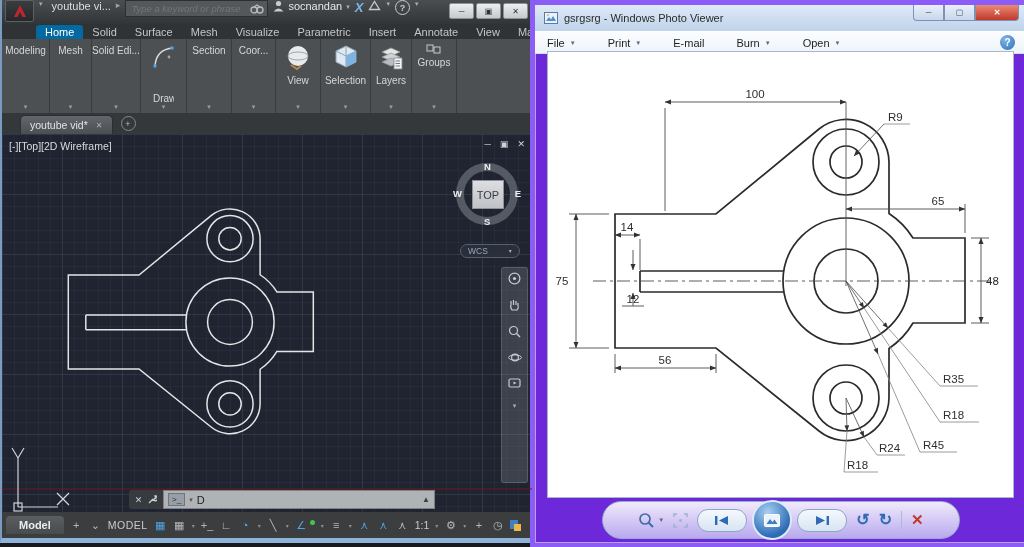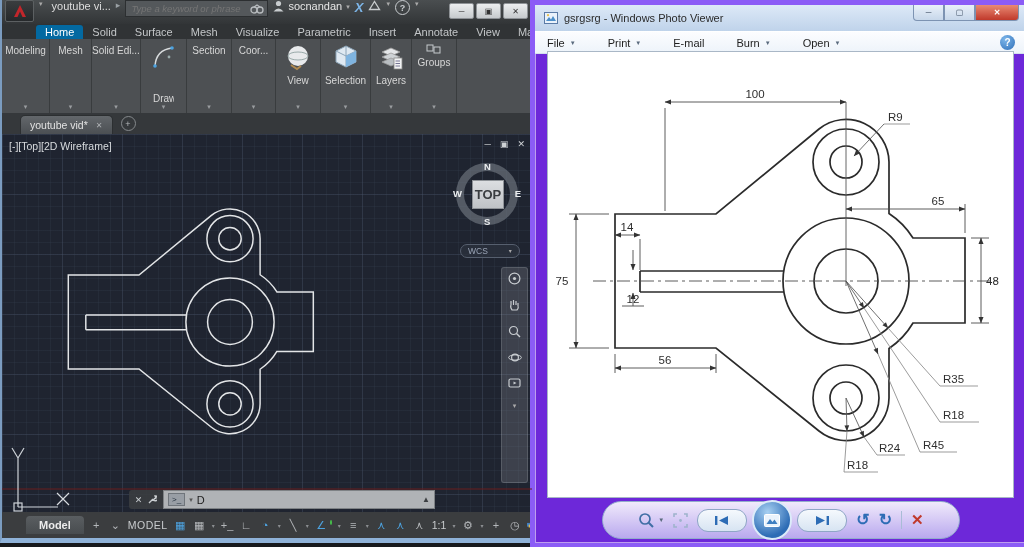--- a/index.html
+++ b/index.html
@@ -51,36 +51,36 @@
       linear-gradient(rgba(66,76,96,.18) 1px,transparent 1px),
       linear-gradient(90deg,rgba(66,76,96,.18) 1px,transparent 1px);
     background-size:60px 60px,60px 60px,12px 12px,12px 12px;overflow:hidden;}
   .vp-label{position:absolute;left:7px;top:6px;color:#d8dbde;font-size:10.5px;z-index:3;}
   .vp-btns{position:absolute;right:7px;top:5px;color:#cfd3d6;font-size:9px;display:flex;gap:9px;z-index:3;}
   .acad-svg{position:absolute;left:0;top:0;z-index:1;}
   .viewcube{position:absolute;left:452px;top:27px;width:66px;height:66px;z-index:2;}
   .vc-ring{position:absolute;left:2px;top:2px;width:46px;height:46px;border:8px solid rgba(128,134,144,.55);
     border-radius:50%;}
   .vc-face{position:absolute;left:18px;top:19px;width:30px;height:27px;background:linear-gradient(#dcdee1,#bfc2c6);
-    border:1px solid #8f9398;color:#3a3d40;font-size:13px;font-weight:bold;display:flex;align-items:center;justify-content:center;}
+    border:1px solid #8f9398;color:#3a3d40;font-size:11px;font-weight:normal;display:flex;align-items:center;justify-content:center;}
   .vc-l{position:absolute;color:#eceef0;font-size:9.5px;font-weight:bold;}
   .wcs-pill{position:absolute;left:458px;top:110px;background:rgba(42,48,60,.85);border:1px solid #565f6e;
     border-radius:7px;color:#9aa4b6;font-size:8.5px;padding:1px 7px;display:flex;gap:21px;align-items:center;z-index:2;}
   .navbar{position:absolute;left:499px;top:133px;width:25px;height:210px;background:rgba(145,151,160,.26);
     border:1px solid rgba(255,255,255,.14);border-radius:3px;display:flex;flex-direction:column;align-items:center;
     padding-top:4px;gap:13px;z-index:2;color:#c8ccd0;}
   .cmdbar{position:absolute;left:127px;top:356px;width:306px;height:19px;display:flex;z-index:4;}
   .cmd-left{width:34px;background:rgba(58,61,64,.92);border-radius:3px 0 0 3px;display:flex;align-items:center;
     justify-content:center;gap:5px;color:#c9cdd0;font-size:9px;}
   .cmd-field{flex:1;background:#b0b3b6;border:1px solid #7e8285;display:flex;align-items:center;gap:4px;
     padding:0 4px;color:#1d1d1d;font-size:11px;}
   .cmd-prompt{background:#989ea5;border:1px solid #6f757b;color:#1e2c3a;font-size:8px;padding:0 3px;line-height:11px;}
   .cmd-up{margin-left:auto;color:#3c3f42;font-size:8px;}
   .acad-status{position:absolute;left:0;top:512px;width:530px;height:26px;background:#3b3d3f;display:flex;
-    align-items:center;gap:6px;padding-left:24px;box-sizing:border-box;font-size:10.5px;color:#c6c9cb;overflow:hidden;}
+    align-items:center;gap:6px;padding-left:4px;box-sizing:border-box;font-size:10.5px;color:#c6c9cb;overflow:hidden;}
   .model-tab{background:linear-gradient(#5a5e61,#484c4f);border-radius:4px 4px 0 0;color:#ececec;font-weight:bold;
     padding:3px 13px;font-size:11px;}
   .sico{display:inline-block;min-width:13px;text-align:center;font-size:11px;color:#b4b7ba;}
   .sico.blue{color:#4da3e0;}
   .scaret{font-size:6px;color:#8b8e91;}
   .sdot{width:5px;height:5px;background:#46c24b;border-radius:50%;display:inline-block;margin-left:-4px;margin-bottom:6px;}
   
   .viewer{position:absolute;left:530px;top:0;width:492px;height:538px;background:#6d28d9;
     border:5px solid #8b5cf6;box-shadow:inset 0 0 0 1px rgba(255,255,255,.55);}
   .v-title{height:26px;display:flex;align-items:center;gap:6px;padding-left:9px;color:#2a2a2a;font-size:11px;

